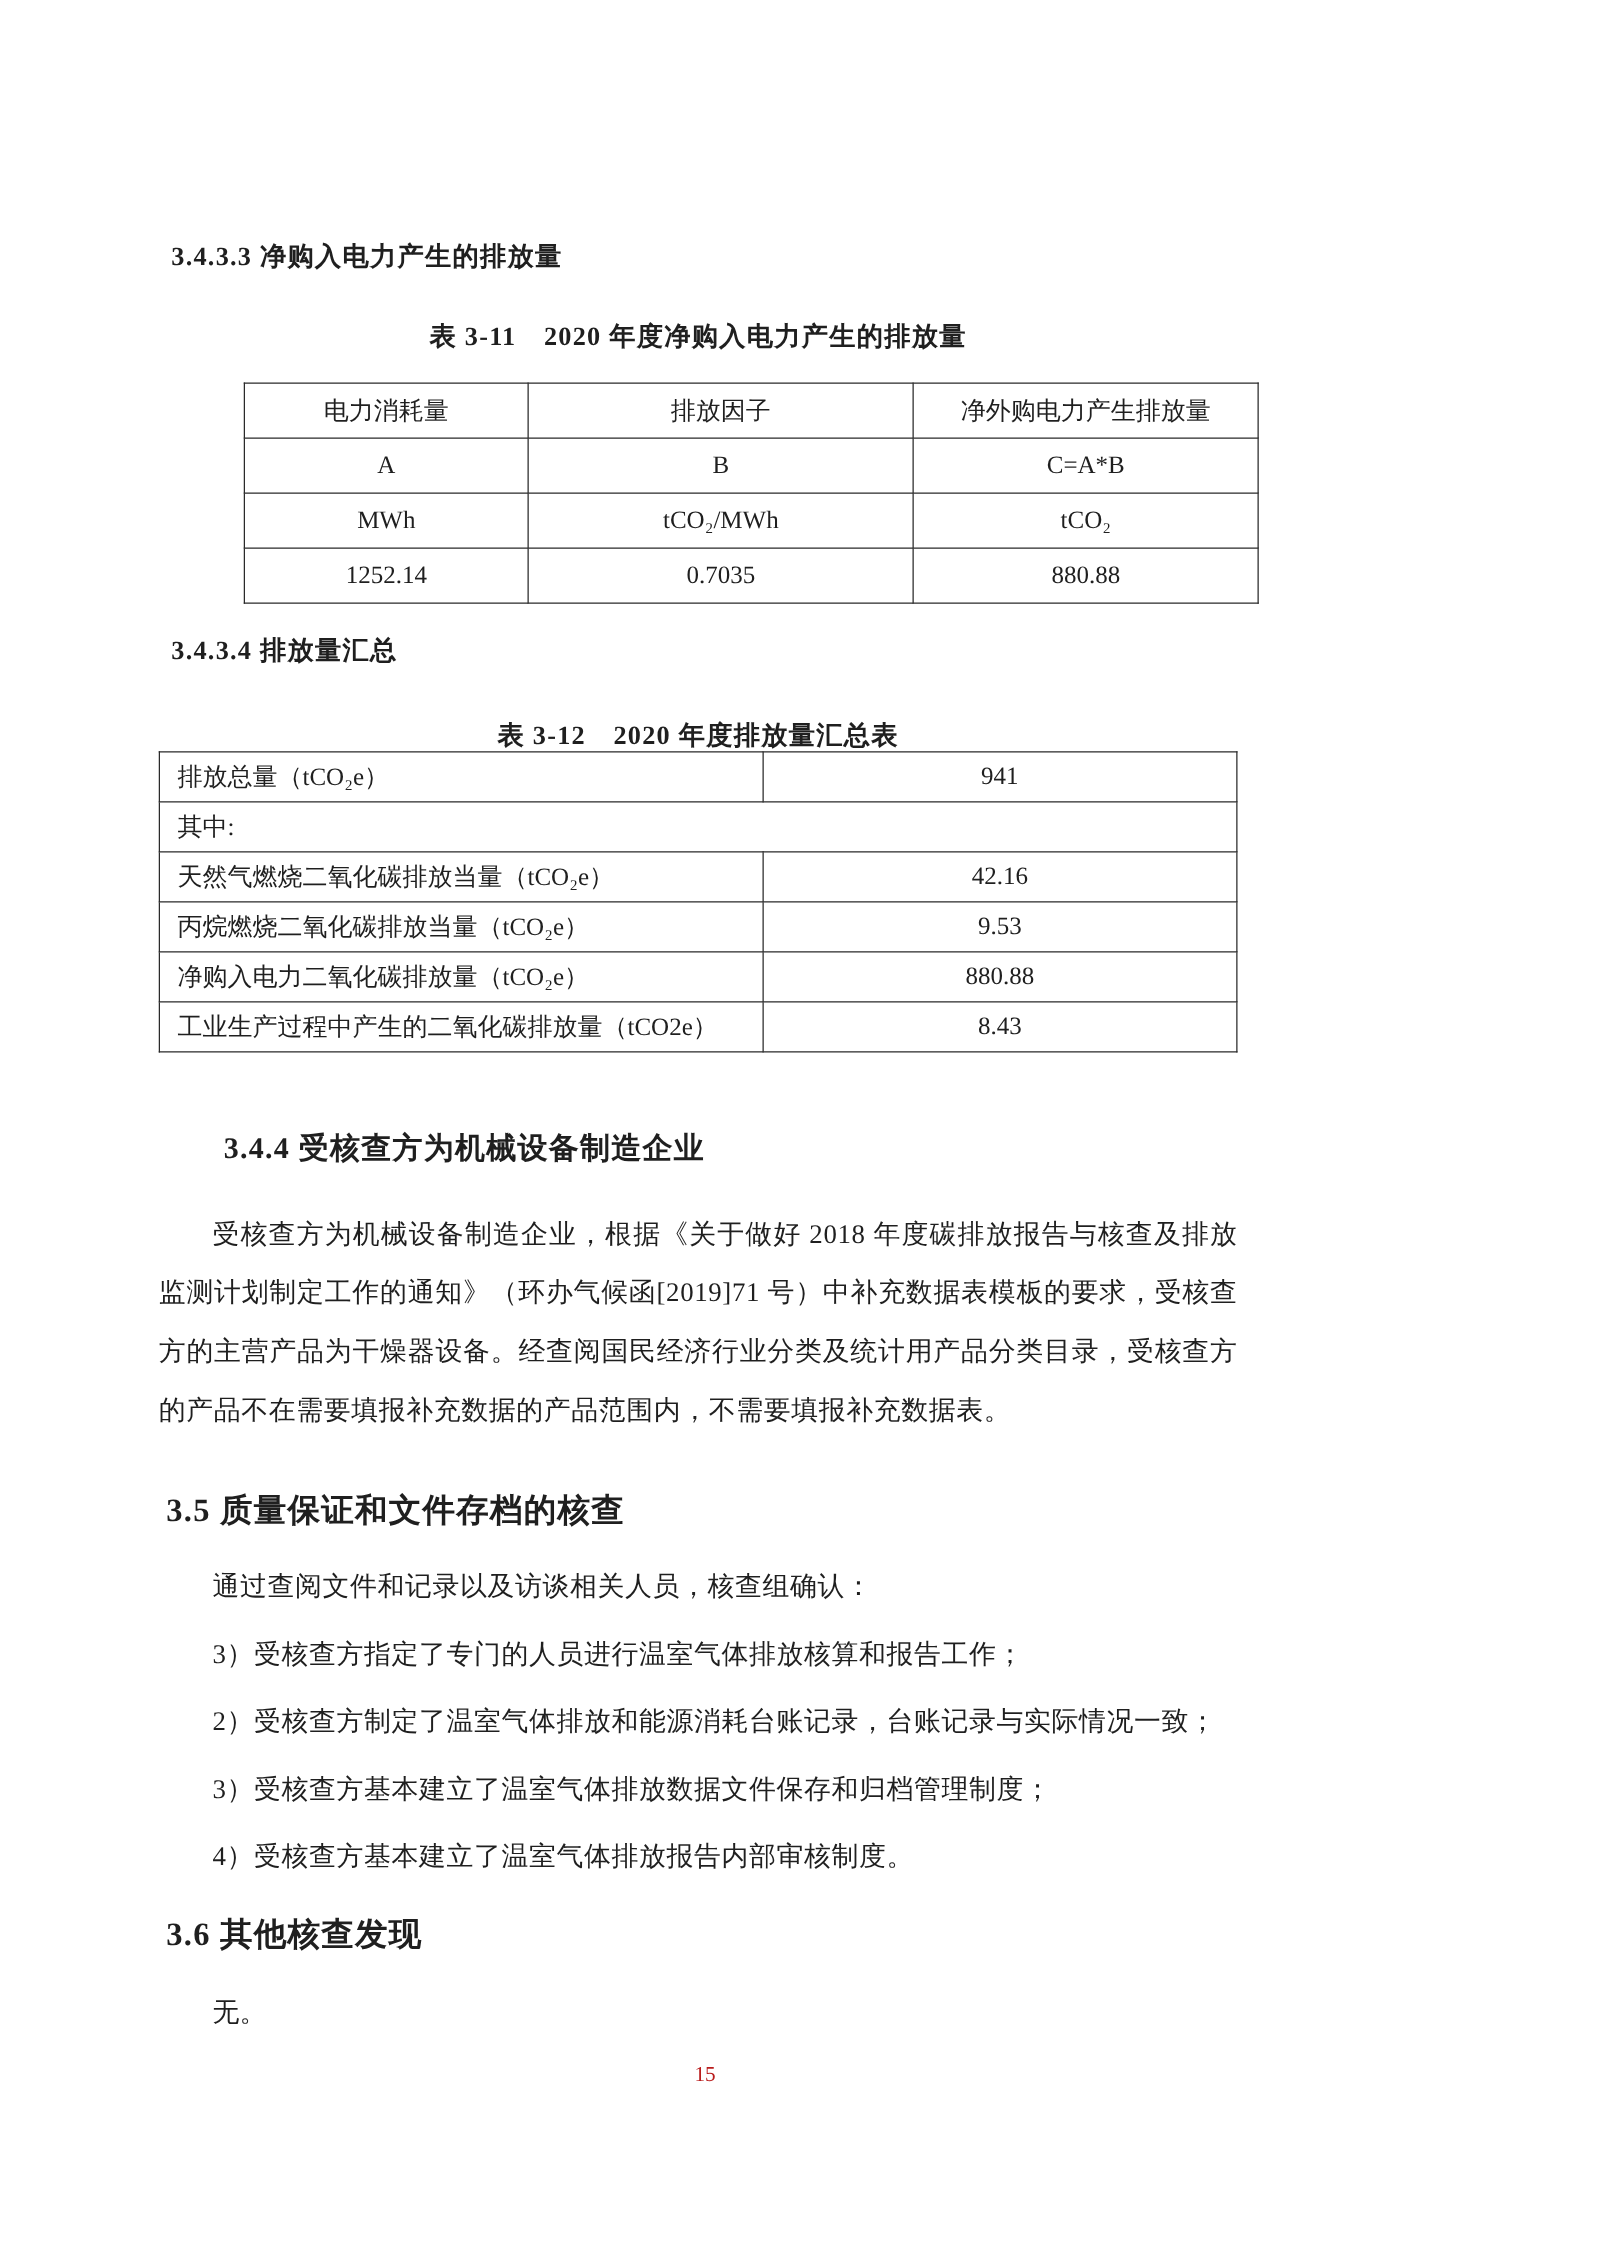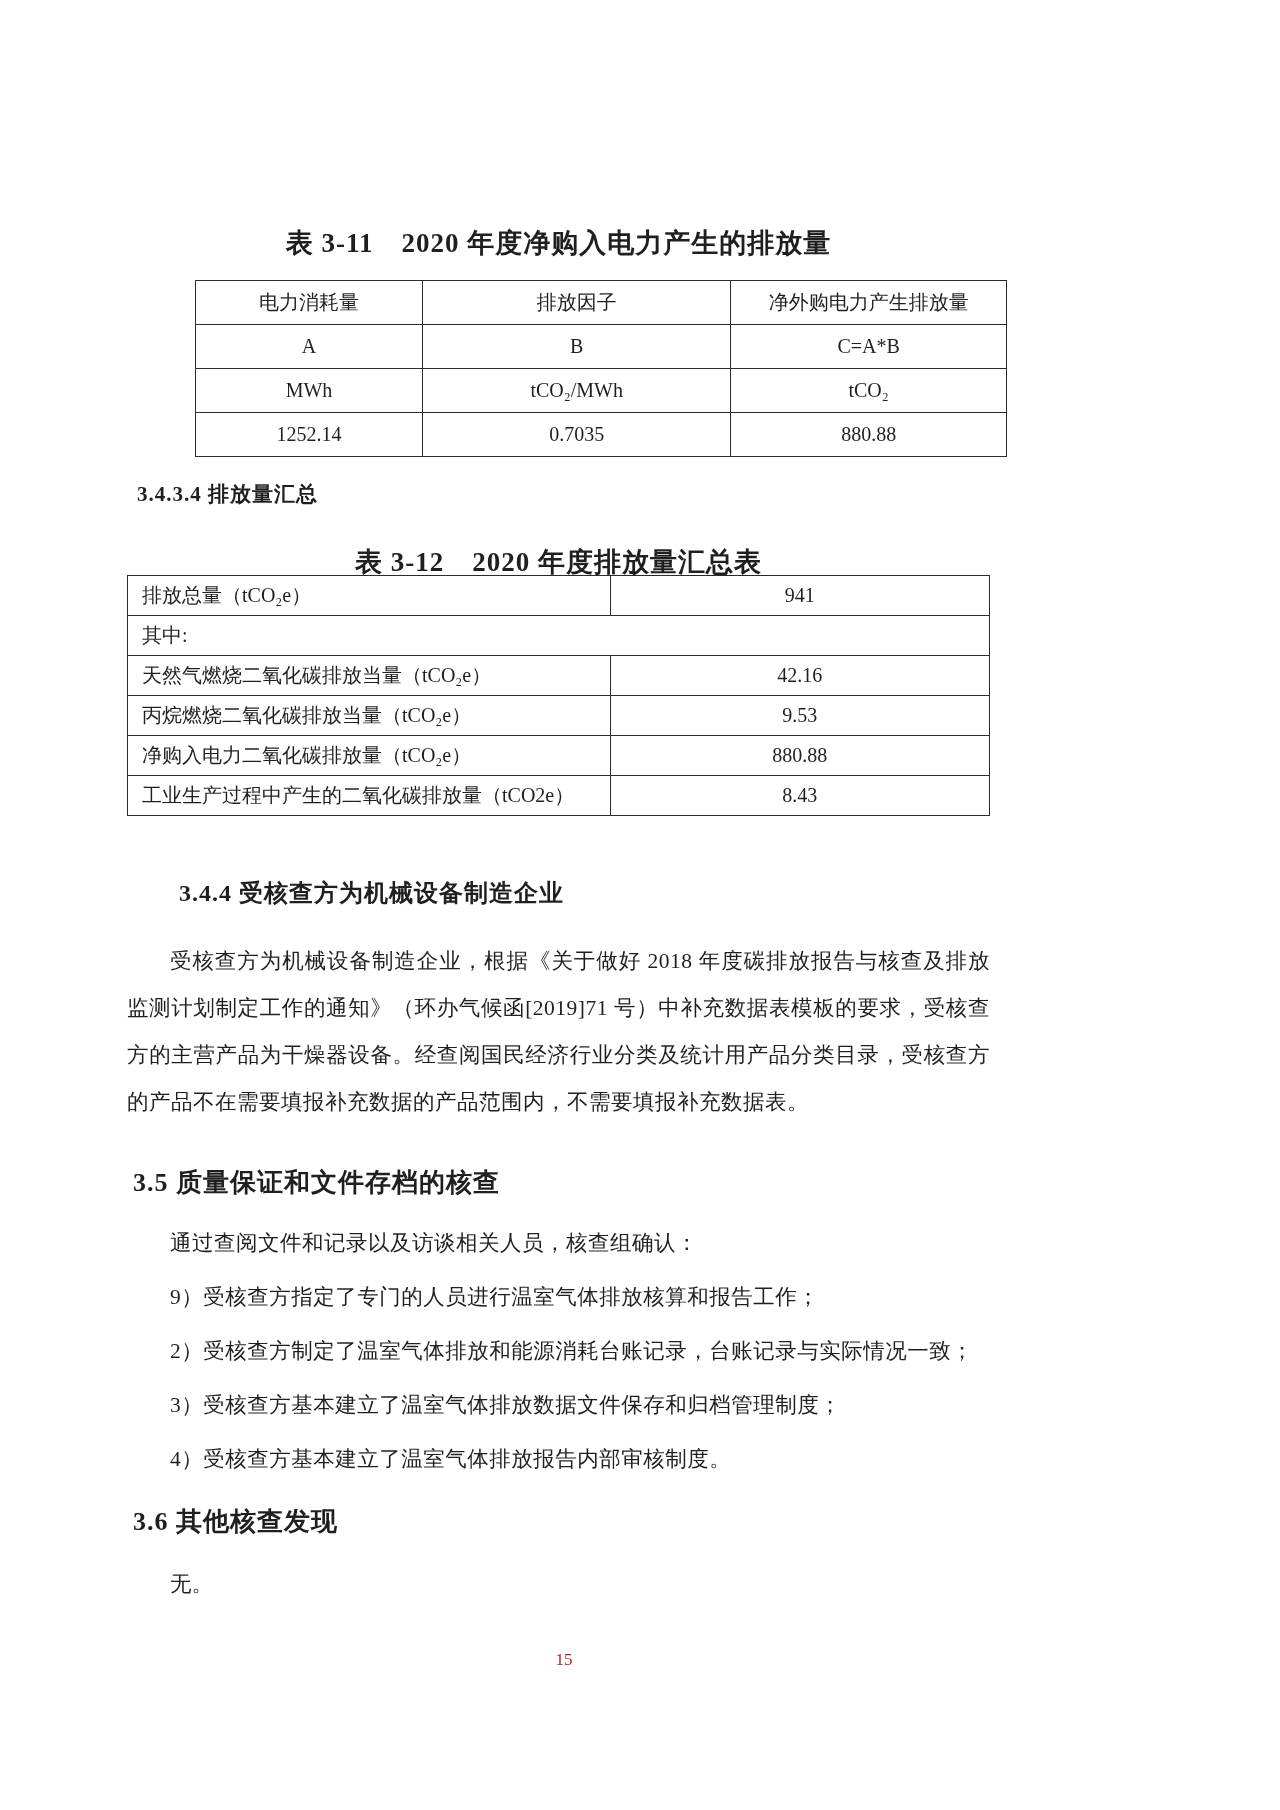--- a/index.html
+++ b/index.html
@@ -11,21 +11,21 @@
     font-family:"Liberation Serif","DejaVu Serif",serif;
     overflow:hidden;
     box-sizing:border-box;
     padding:192px 290px 0 127px;
   }
   .h-small{
     font-size:21px;font-weight:bold;margin:0 0 0 10px;line-height:26px;
     letter-spacing:1px;
   }
   .tbl-caption{
-    margin-top:38px;text-align:center;font-weight:bold;font-size:27px;line-height:26px;
+    margin-top:38px;text-align:center;font-weight:bold;font-size:21px;line-height:26px;
     letter-spacing:1px;
   }
   table{border-collapse:collapse;table-layout:fixed;}
   .tbl-11{width:812px;margin:24px 0 0 68px;}
   .tbl-11 td{
     border:1.5px solid #2a2a2a;text-align:center;vertical-align:middle;
     height:43px;font-size:20px;padding:0 6px;
   }
   .tbl-11 col.c1{width:28%;}
   .tbl-11 col.c2{width:38%;}
@@ -65,20 +65,21 @@
   .page-number{
     position:absolute;left:534px;top:1650px;width:60px;
     text-align:center;font-size:17px;color:#b91c1c;
   }
 </style>
 </head>
 <body>
 
 <div class="page">
 
+  <div class="h-small">3.4.3.3 净购入电力产生的排放量</div>
 
   <div class="tbl-caption">表 3-11　2020 年度净购入电力产生的排放量</div>
 
   <table class="tbl-11">
     <colgroup>
         <col class="c1">
         <col class="c2">
         <col class="c3">
       </colgroup>
     <tbody>
@@ -142,21 +143,21 @@
   </table>
 
   <div class="h-mid">3.4.4 受核查方为机械设备制造企业</div>
 
   <div class="body-para">受核查方为机械设备制造企业，根据《关于做好 2018 年度碳排放报告与核查及排放监测计划制定工作的通知》（环办气候函[2019]71 号）中补充数据表模板的要求，受核查方的主营产品为干燥器设备。经查阅国民经济行业分类及统计用产品分类目录，受核查方的产品不在需要填报补充数据的产品范围内，不需要填报补充数据表。</div>
 
   <div class="h-big">3.5 质量保证和文件存档的核查</div>
 
   <div class="intro-line">通过查阅文件和记录以及访谈相关人员，核查组确认：</div>
 
-  <div class="list-item">9）受核查方指定了专门的人员进行温室气体排放核算和报告工作；</div>
+  <div class="list-item">3）受核查方指定了专门的人员进行温室气体排放核算和报告工作；</div>
   <div class="list-item">2）受核查方制定了温室气体排放和能源消耗台账记录，台账记录与实际情况一致；</div>
   <div class="list-item">3）受核查方基本建立了温室气体排放数据文件保存和归档管理制度；</div>
   <div class="list-item">4）受核查方基本建立了温室气体排放报告内部审核制度。</div>
 
   <div class="h-big" style="margin-top:26px;">3.6 其他核查发现</div>
 
   <div class="none-para">无。</div>
 
   <div class="page-number">15</div>
 

